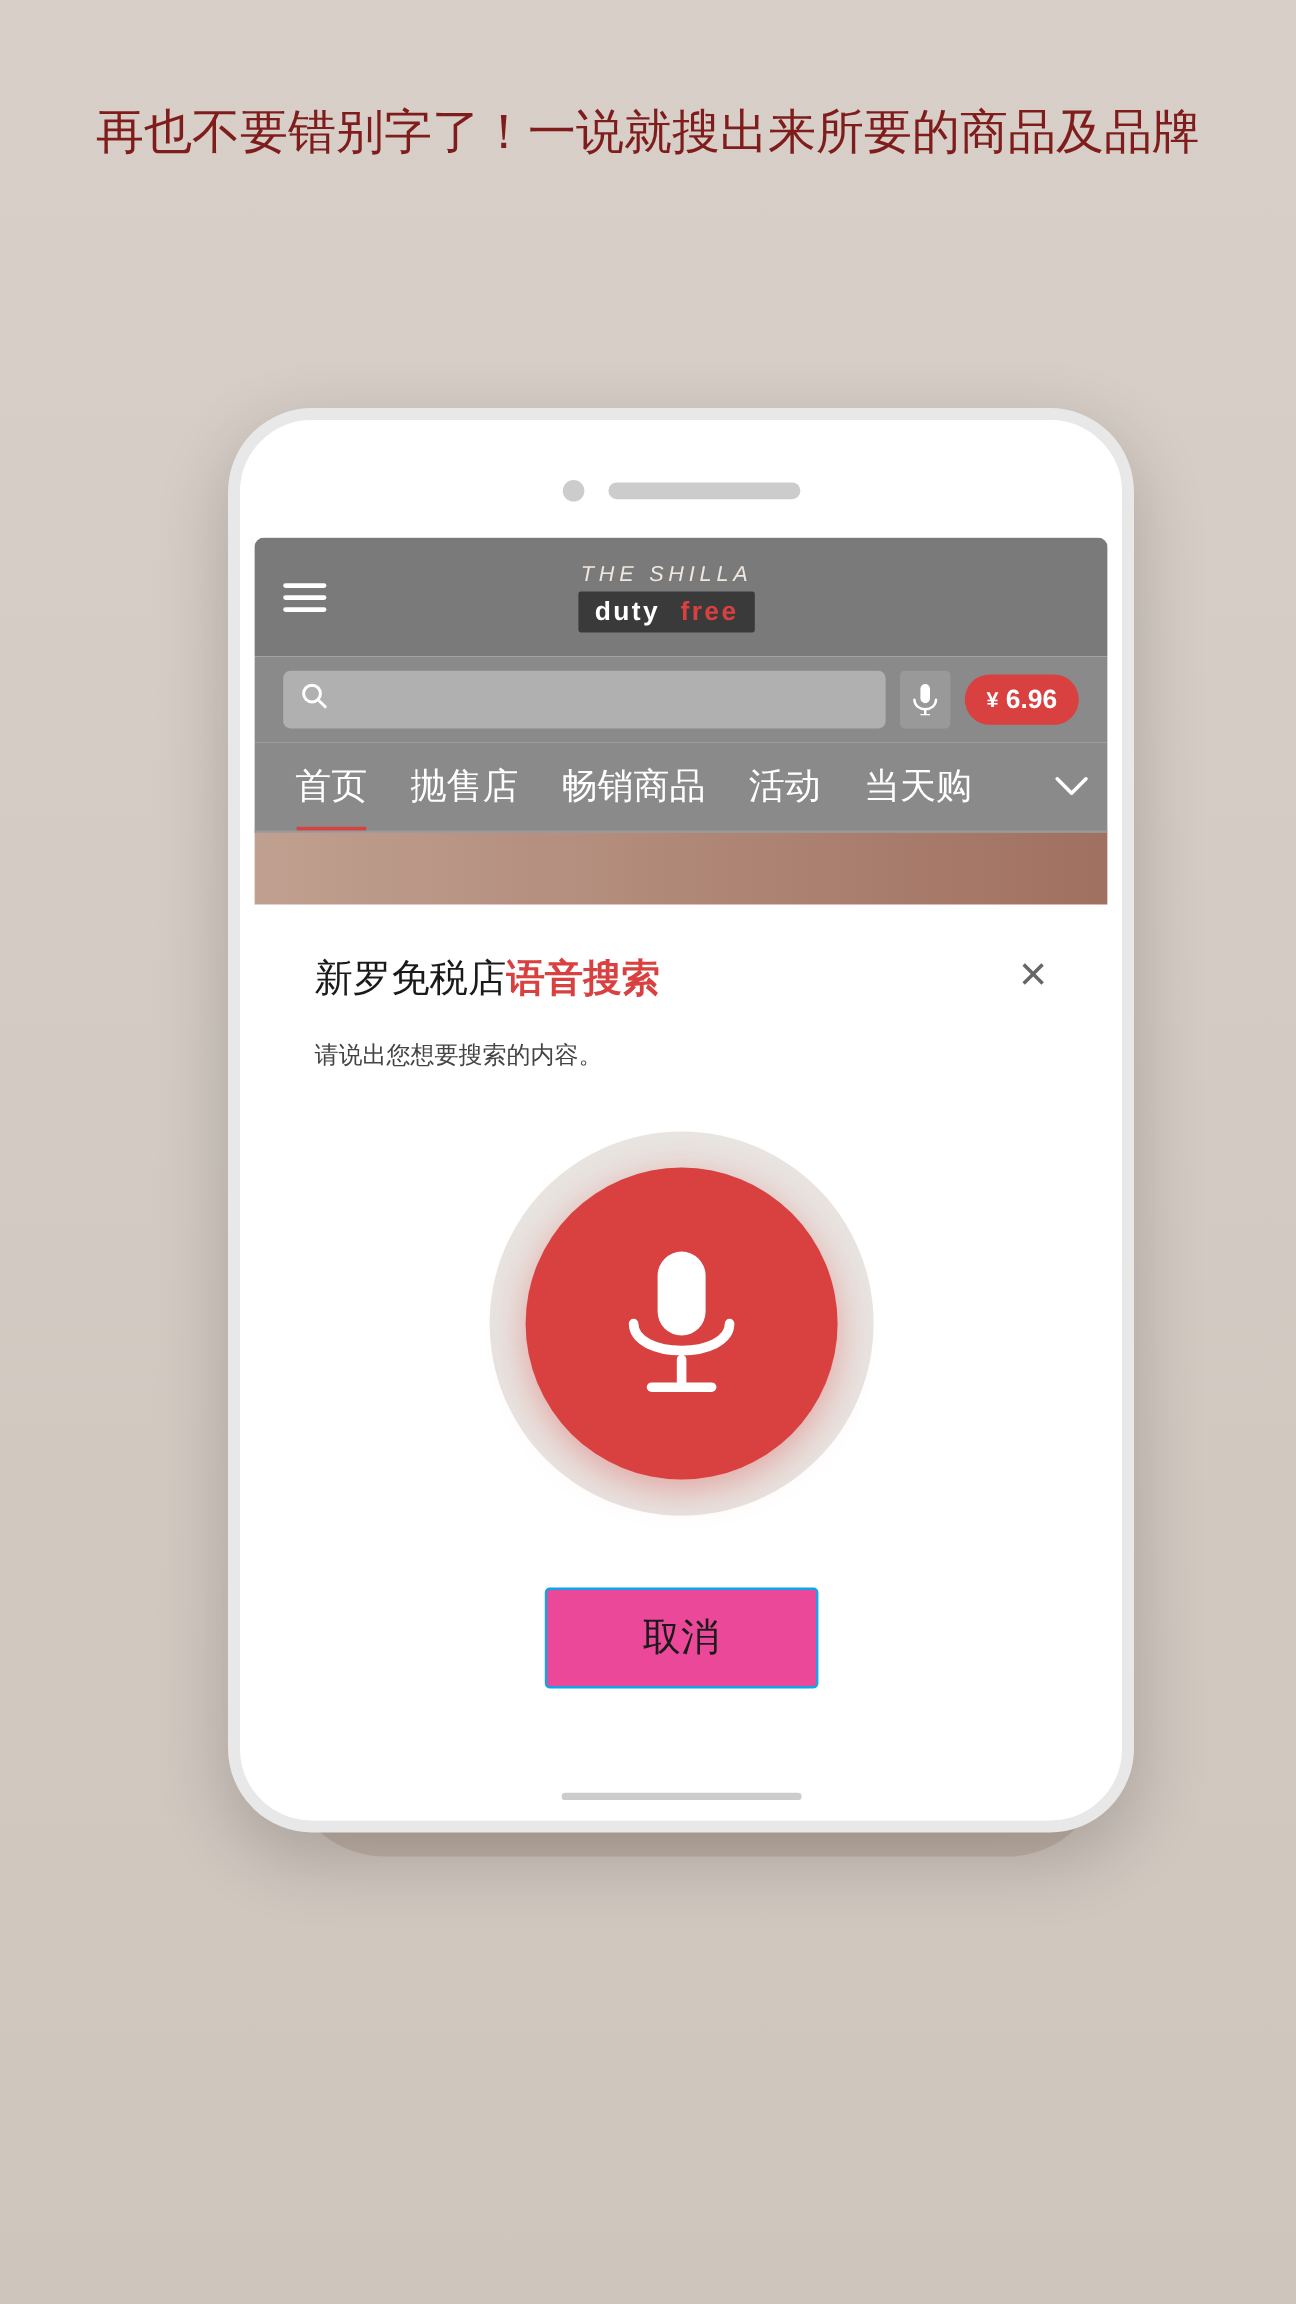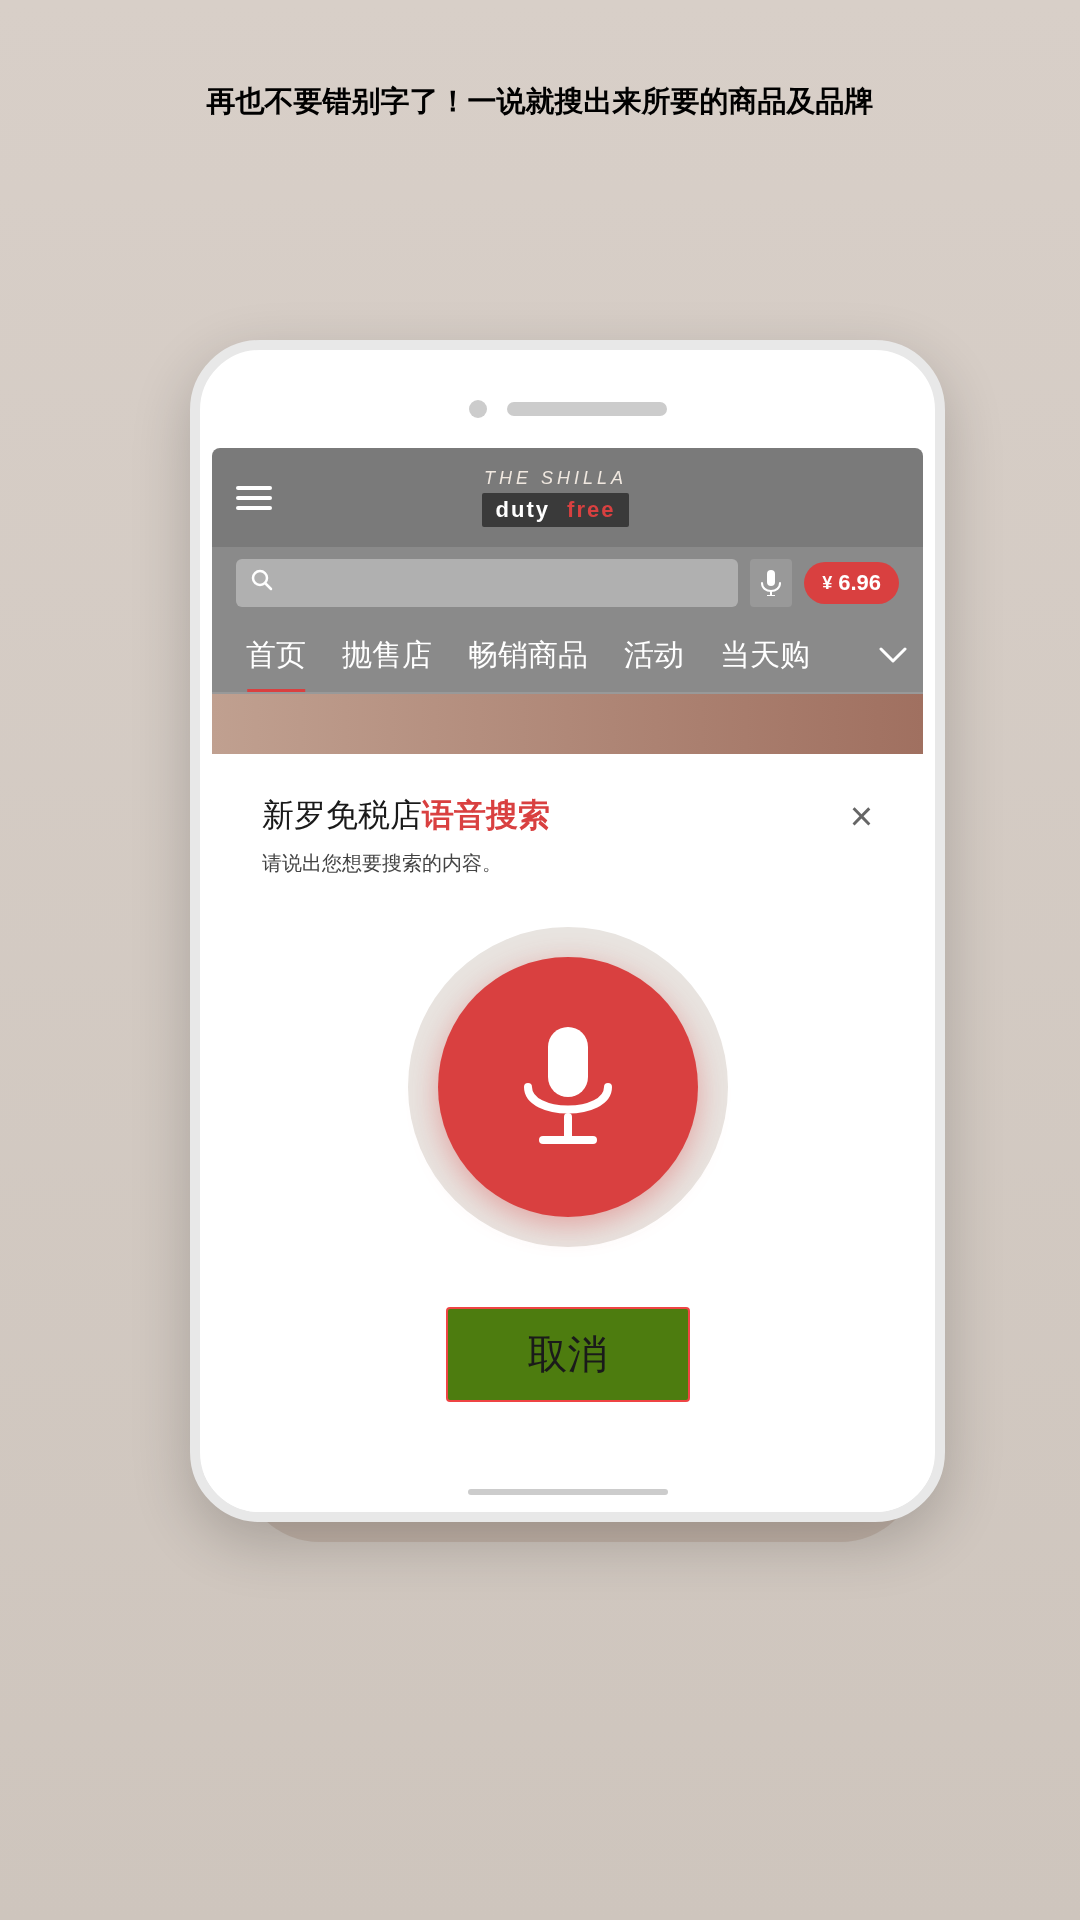--- a/index.html
+++ b/index.html
@@ -39,23 +39,23 @@
       letter-spacing: 4px;
       line-height: 1.2;
       margin-bottom: 30px;
     }
 
     .main-title .highlight {
       color: #d94040;
     }
 
     .subtitle {
-      font-size: 29px;
-      color: #000000;
-      font-weight: 700;
+      font-size: 40px;
+      color: #7f1d1d;
+      font-weight: 400;
       line-height: 1.5;
     }
 
     
     .phone-wrapper {
       position: absolute;
       top: 340px;
       left: 50%;
       transform: translateX(-50%);
       width: 700px;
@@ -284,21 +284,22 @@
     .voice-overlay {
       background: #fff;
       padding: 40px 50px 50px 50px;
       margin: 0 12px;
     }
 
     .voice-overlay-header {
       display: flex;
       align-items: center;
       justify-content: space-between;
-      margin-bottom: 12px;
+      margin-bottom: 28px;
+      font-family: Liberation Mono, monospace;
     }
 
     .voice-title {
       font-size: 32px;
       color: #1a1a1a;
       font-weight: 500;
     }
 
     .voice-title .voice-highlight {
       color: #d94040;
@@ -354,24 +355,24 @@
     }
 
     
     .cancel-btn-area {
       display: flex;
       justify-content: center;
       padding-bottom: 20px;
     }
 
     .cancel-btn {
-      border: 2px solid #ef4444;
-      background: #4d7c0f;
+      border: 2px solid #0ea5e9;
+      background: #ec4899;
       padding: 18px 80px;
-      font-size: 40px;
+      font-size: 32px;
       color: #1a1a1a;
       cursor: pointer;
       border-radius: 4px;
     }
 
     
     .phone-bottom {
       height: 40px;
       background: #fff;
       display: flex;

